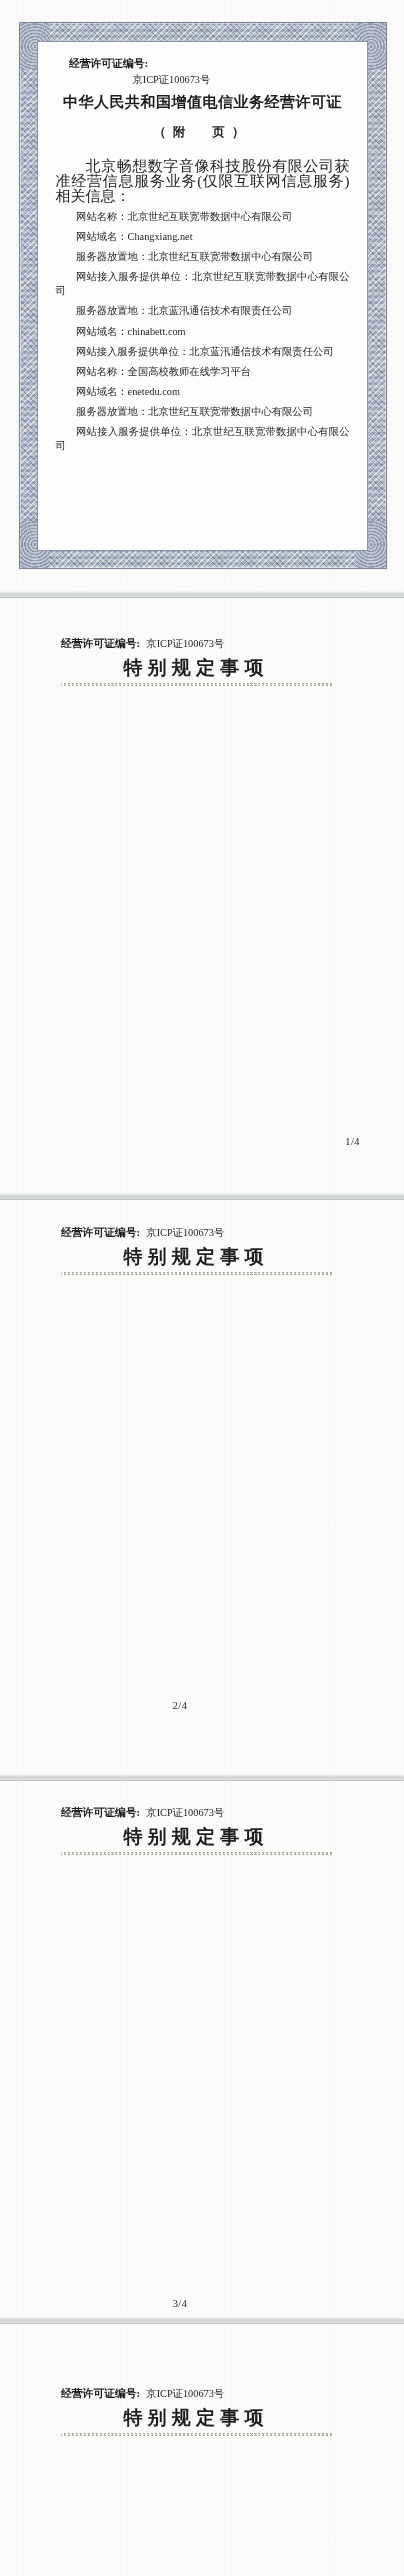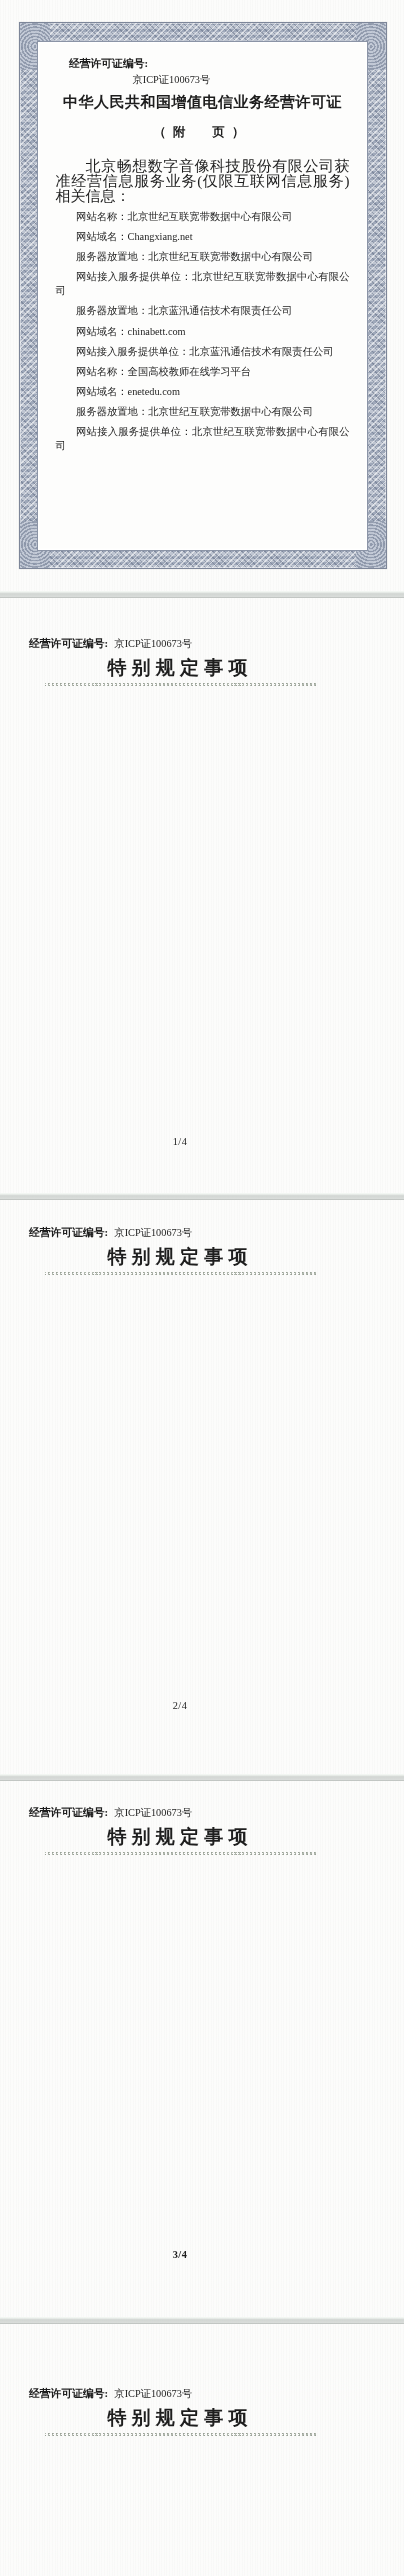--- a/index.html
+++ b/index.html
@@ -37,37 +37,37 @@
   .cert-head-number{font-size:10.3px;margin-left:77px;margin-top:1.5px;}
   .cert-title{text-align:center;font-size:15px;font-weight:bold;letter-spacing:0.5px;margin-top:6px;}
   .cert-sub{text-align:center;font-size:12.4px;font-weight:bold;letter-spacing:7.2px;margin-top:12px;}
   .cert-intro{font-size:15px;line-height:15px;text-indent:2em;margin:18.5px 0 2.1px 0;text-align:justify;}
   .site-rows p{font-size:10.3px;line-height:14.4px;text-indent:2em;margin:5.7px 0;text-align:justify;}
   
   .divider{position:absolute;left:0;width:405px;height:5.2px;
     background:linear-gradient(#eef2ee,#d2d6d3 35%,#dadddb);
     border-top:0.5px solid #f2f6f2;border-bottom:0.5px solid #c2c6c3;}
   
-  .prov-page{position:absolute;left:0;width:360px;box-sizing:border-box;}
+  .prov-page{position:absolute;left:0;width:360px;box-sizing:border-box;padding-left:32px;}
   .prov-head{margin-left:29px;}
   .prov-head .lbl{font-size:10.8px;font-weight:bold;}
   .prov-head .num{font-size:10.3px;margin-left:4.1px;}
   .prov-title{text-align:center;font-size:19px;font-weight:bold;letter-spacing:5.2px;margin-top:7.2px;line-height:20.6px;}
   .wavy{height:3.6px;width:271px;margin:4.1px auto 0 auto;opacity:.9;
     background:
       repeating-linear-gradient(115deg, #a9b1a6 0 1px, rgba(0,0,0,0) 1px 3.6px),
       repeating-linear-gradient(65deg, #8f978c 0 1px, rgba(0,0,0,0) 1px 3.6px);}
   .prov-body{padding:7.2px 32px 0 32px;font-size:10px;line-height:13.4px;text-align:justify;}
   .prov-body p{margin:0;text-indent:2em;}
   .prov-body p.flush{text-indent:0;}
   .page-num{position:absolute;left:0;width:100%;text-align:center;font-size:10.3px;letter-spacing:0.5px;}
   
-  #prov1{top:597px;height:597px;} #prov1 .prov-head{margin-top:40px;} #prov1 .page-num{top:539px;}
+  #prov1{top:597px;height:597px;} #prov1 .prov-head{margin-top:40px;} #prov1 .page-num{top:539px;text-align:right;}
   #prov2{top:1198px;height:576px;} #prov2 .prov-head{margin-top:28px;} #prov2 .page-num{top:502px;}
-  #prov3{top:1780px;height:537px;} #prov3 .prov-head{margin-top:26px;} #prov3 .page-num{top:469px;font-weight:bold;}
+  #prov3{top:1780px;height:537px;} #prov3 .prov-head{margin-top:26px;} #prov3 .page-num{top:518px;}
   #prov4{top:2322px;height:551px;} #prov4 .prov-head{margin-top:65px;}
   #div1{top:591px;} #div2{top:1193px;} #div3{top:1774px;} #div4{top:2317px;}
 </style>
 </head>
 <body>
 
 <div class="scan">
 
   <div class="cert-frame">
     <div class="corner tl"></div>

